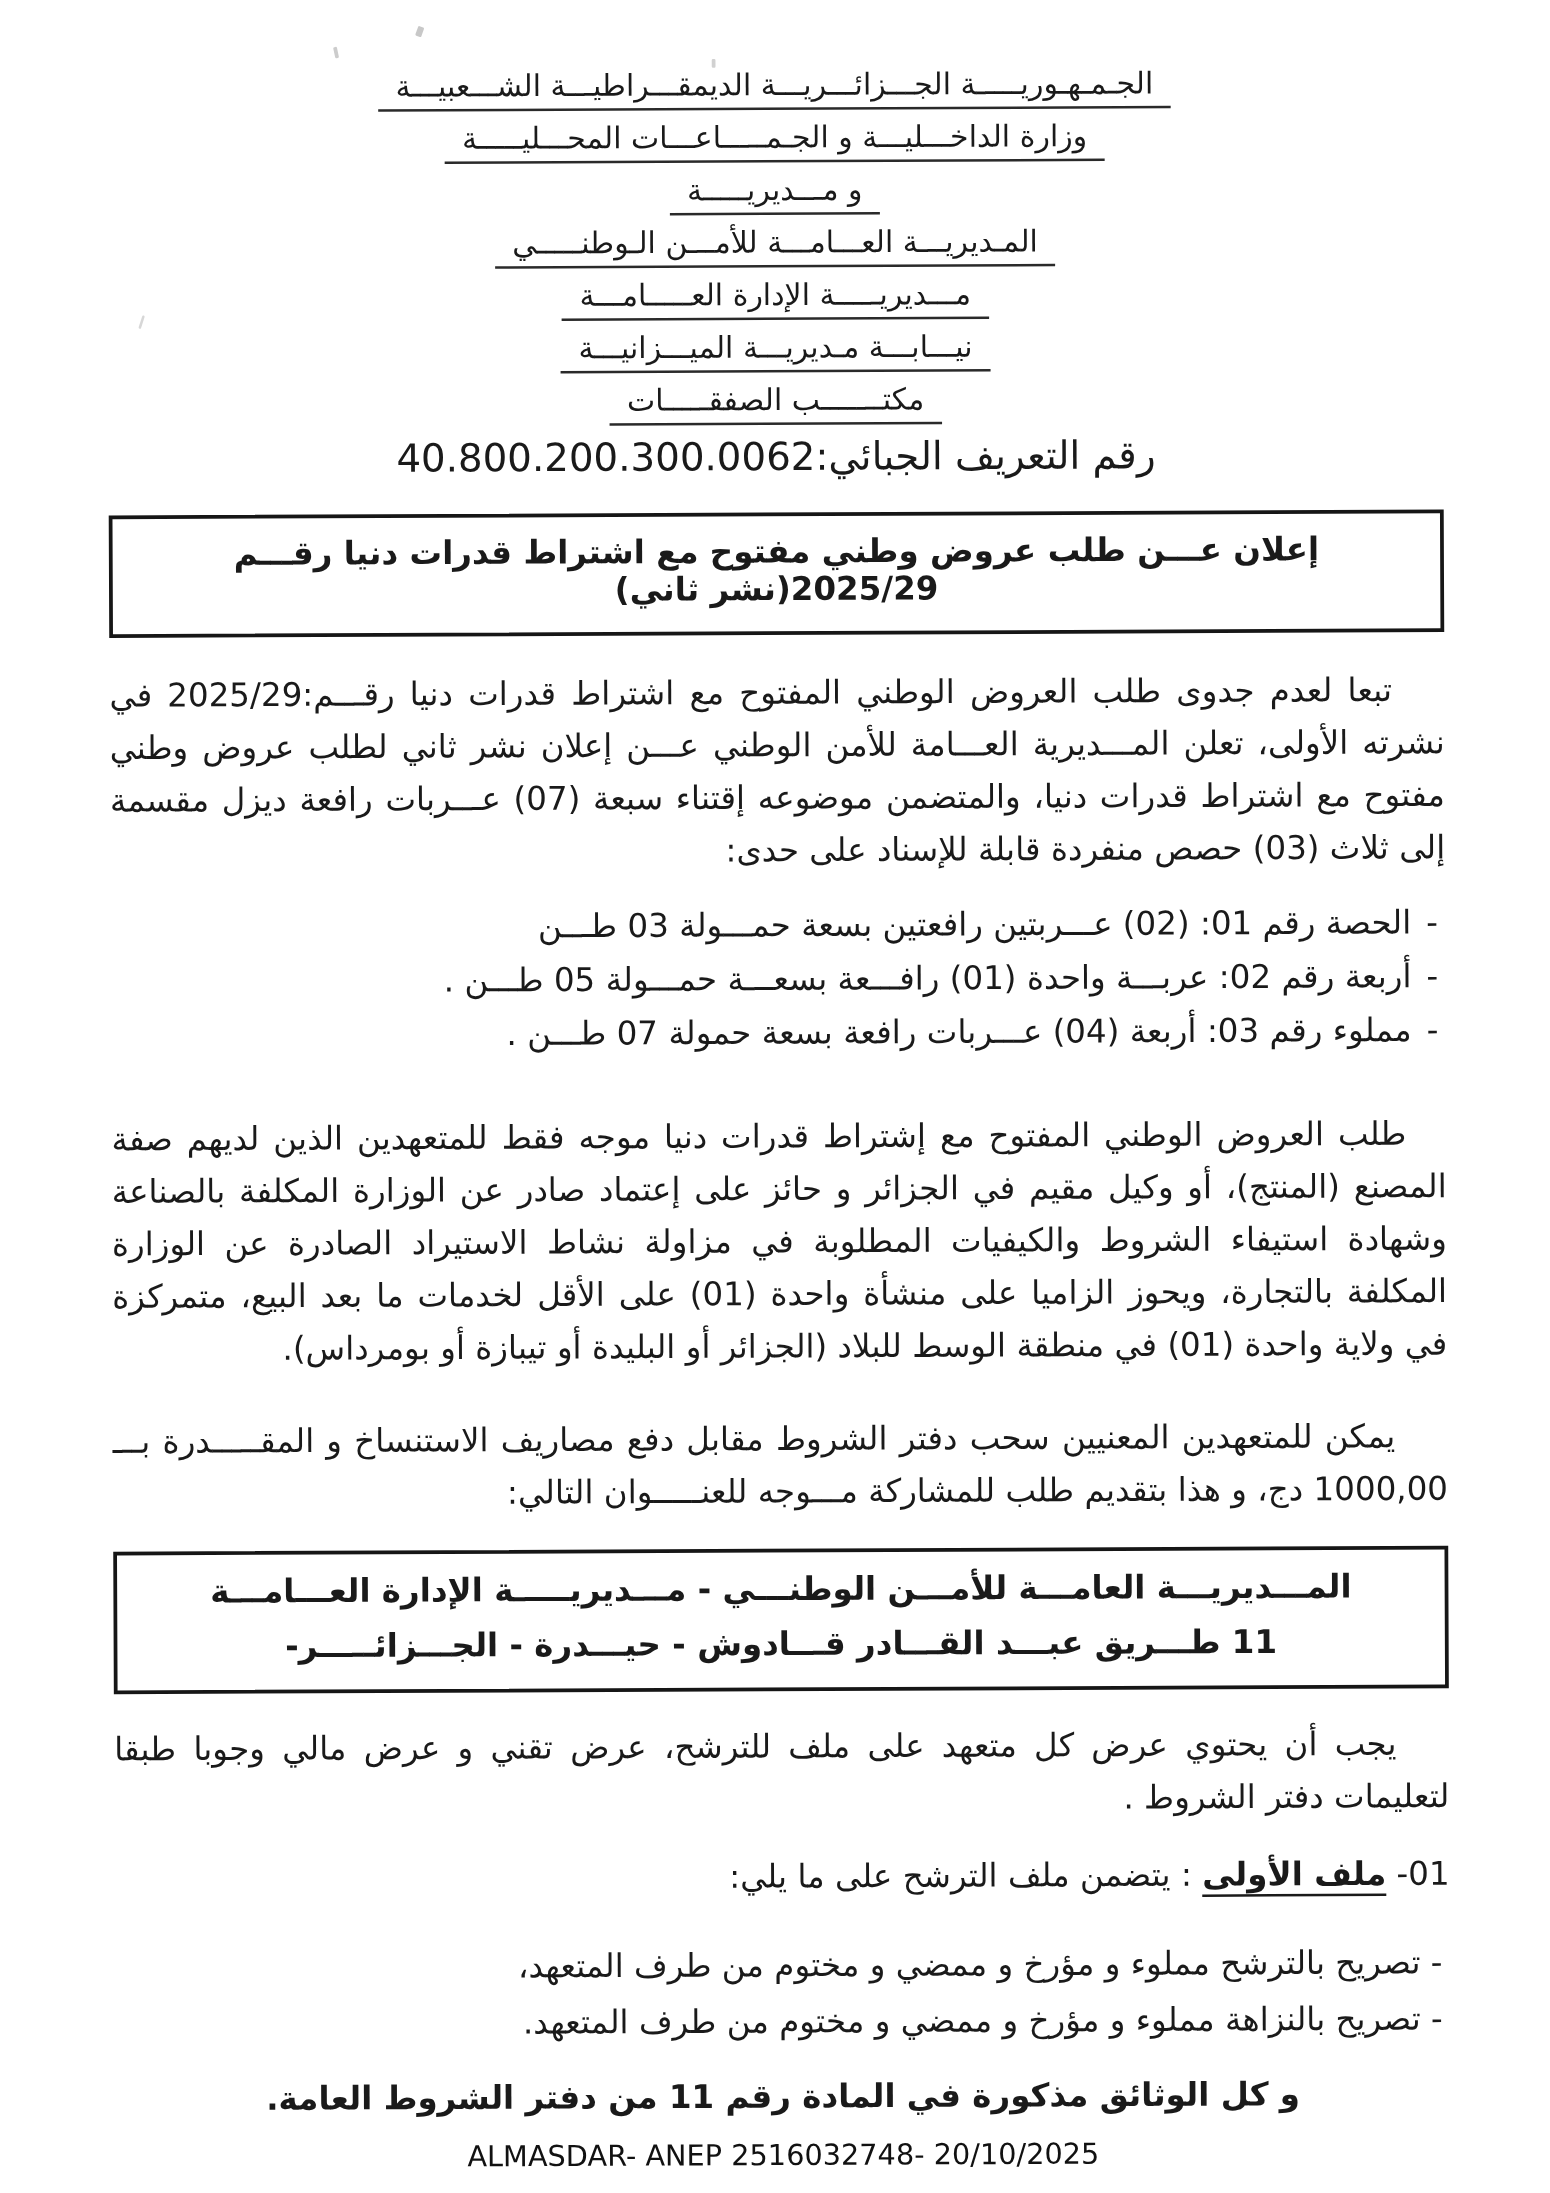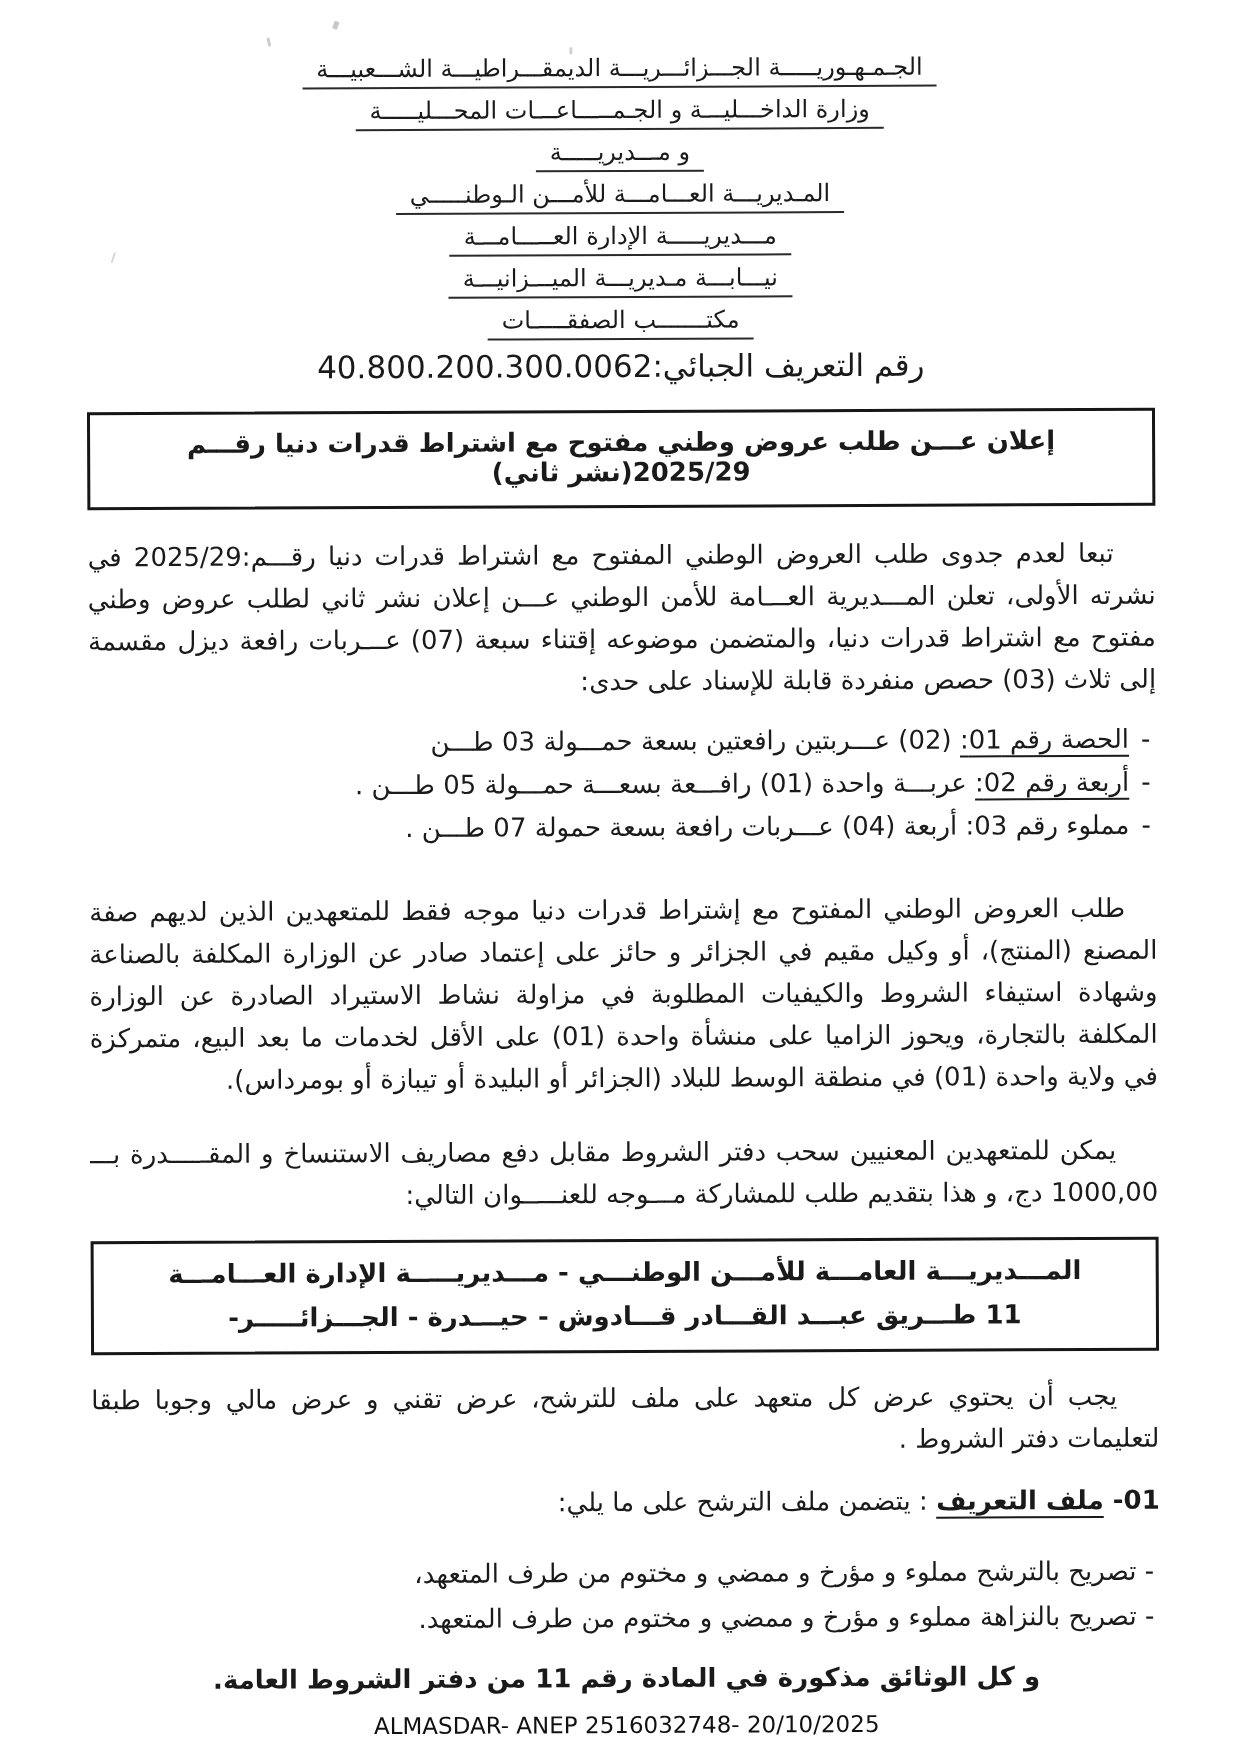--- a/index.html
+++ b/index.html
@@ -50,39 +50,38 @@
   }
   .mt-p1 { margin-top: 26px; }
   .mt-p2 { margin-top: 40px; text-indent: 32px; }
   .mt-p3 { margin-top: 32px; }
   .mt-p4 { margin-top: 24px; }
   
   .lots { margin-top: 18px; padding-right: 6px; }
   .lot { font-size: 26px; line-height: 43px; }
   .lot-dash { margin-inline-end: 12px; }
   .u {
-    text-decoration: underline;
     text-underline-offset: 7px;
     text-decoration-thickness: 2px;
     margin-top: 20px;
   }
   .bold { font-weight: normal; }
   
   .addr-box {
     margin-top: 24px;
     border: 3px solid #161616;
     padding: 8px 6px 12px 6px;
     text-align: center;
     font-weight: bold;
     font-size: 26px;
     line-height: 44px;
   }
   
   .heading { margin-top: 20px; font-size: 26px; line-height: 42px; }
-  .h-num { font-weight: bold; margin-top: 48px; }
+  .h-num { font-weight: normal; margin-top: 48px; }
   .h-title {
     font-weight: bold;
     text-decoration: underline;
     text-underline-offset: 7px;
     text-decoration-thickness: 2px;
   }
   
   .docs { margin-top: 28px; padding-right: 6px; }
   .doc-item { font-size: 26px; line-height: 45px; }
   
@@ -152,21 +151,21 @@
   <p class="para mt-p3"><span>يمكن للمتعهدين المعنيين سحب دفتر الشروط مقابل دفع مصاريف الاستنساخ و المقـــــدرة بـــ </span><span class="bold">1000,00</span><span> دج، و هذا بتقديم طلب للمشاركة مـــوجه للعنـــــوان التالي:</span></p>
 
   <div class="addr-box">
     <div>المـــديريـــة العامـــة للأمـــن الوطنـــي - مـــديريـــــة الإدارة العـــامـــة</div>
     <div>11 طـــريق عبـــد القـــادر قـــادوش - حيـــدرة - الجـــزائـــــر-</div>
   </div>
 
   <p class="para mt-p4">يجب أن يحتوي عرض كل متعهد على ملف للترشح، عرض تقني و عرض مالي وجوبا طبقا لتعليمات دفتر الشروط .</p>
 
   <div class="heading">
-    <span class="h-num">01- </span><span class="h-title">ملف التعريف</span><span> : يتضمن ملف الترشح على ما يلي:</span>
+    <span class="h-num">01- </span><span class="h-title">ملف الأولى</span><span> : يتضمن ملف الترشح على ما يلي:</span>
   </div>
 
   <div class="docs">
     <div class="doc-item">- تصريح بالترشح مملوء و مؤرخ و ممضي و مختوم من طرف المتعهد،</div>
     <div class="doc-item">- تصريح بالنزاهة مملوء و مؤرخ و ممضي و مختوم من طرف المتعهد.</div>
   </div>
 
   <div class="note">و كل الوثائق مذكورة في المادة رقم 11 من دفتر الشروط العامة.</div>
 
   <div class="footer">ALMASDAR- ANEP 2516032748- 20/10/2025</div>

